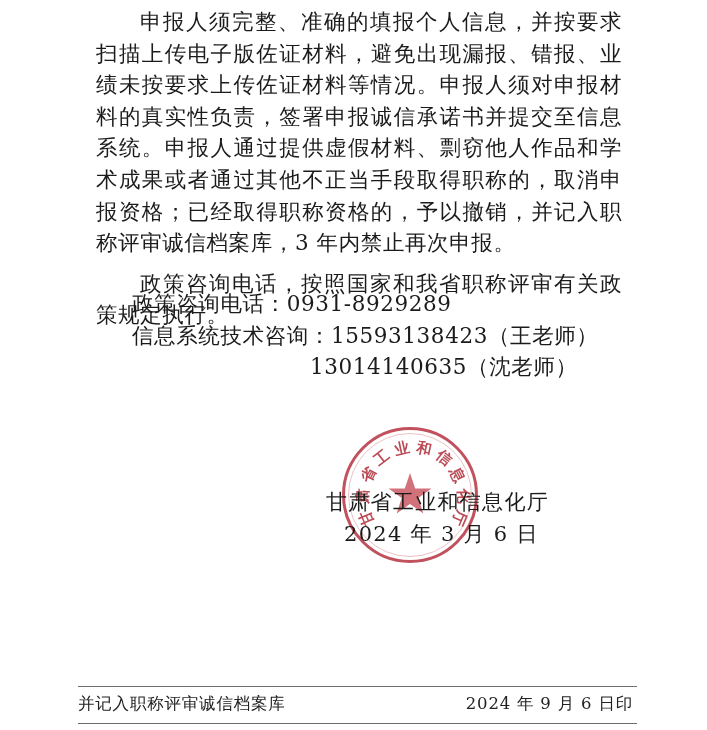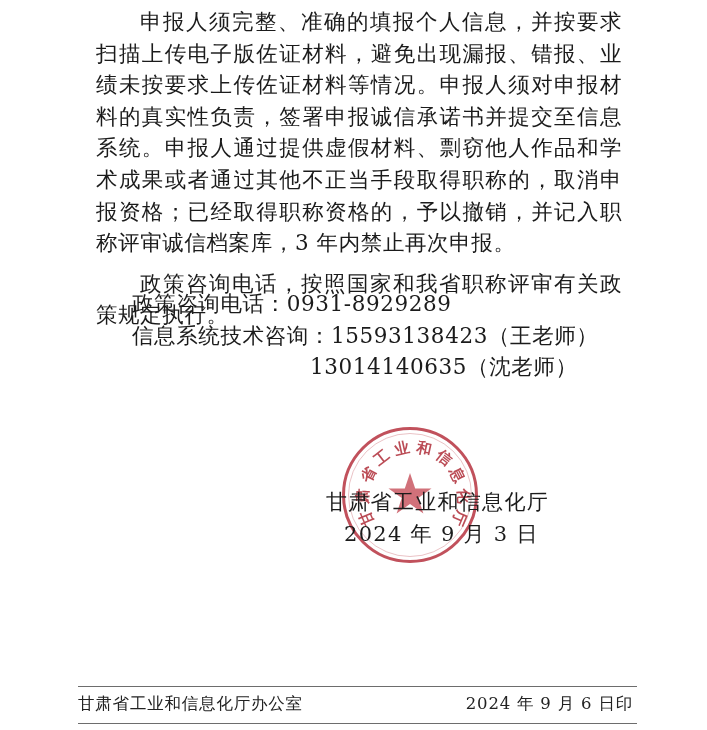--- a/index.html
+++ b/index.html
@@ -251,25 +251,25 @@
           </span>
           <span>
             <i style="left: 46.0252px; top: 19.5366px; transform: translate(-50%, -50%) rotate(113deg);">厅</i>
           </span>
         </div>
       <div class="seal-star"></div>
       <div class="seal-bottom-txt"></div>
     </div>
 
     <div class="sign-org">甘肃省工业和信息化厅</div>
-    <div class="sign-date">2024 年 9 月 3 日</div>
+    <div class="sign-date">2024 年 3 月 6 日</div>
   </div>
 
   <div class="footer">
     <div class="footer-rule top"></div>
     <div class="footer-row">
-      <div class="footer-left">甘肃省工业和信息化厅办公室</div>
+      <div class="footer-left">并记入职称评审诚信档案库</div>
       <div class="footer-right">2024 年 9 月 6 日印</div>
     </div>
     <div class="footer-rule bottom"></div>
   </div>
 
 </div>
 
 </body></html>

